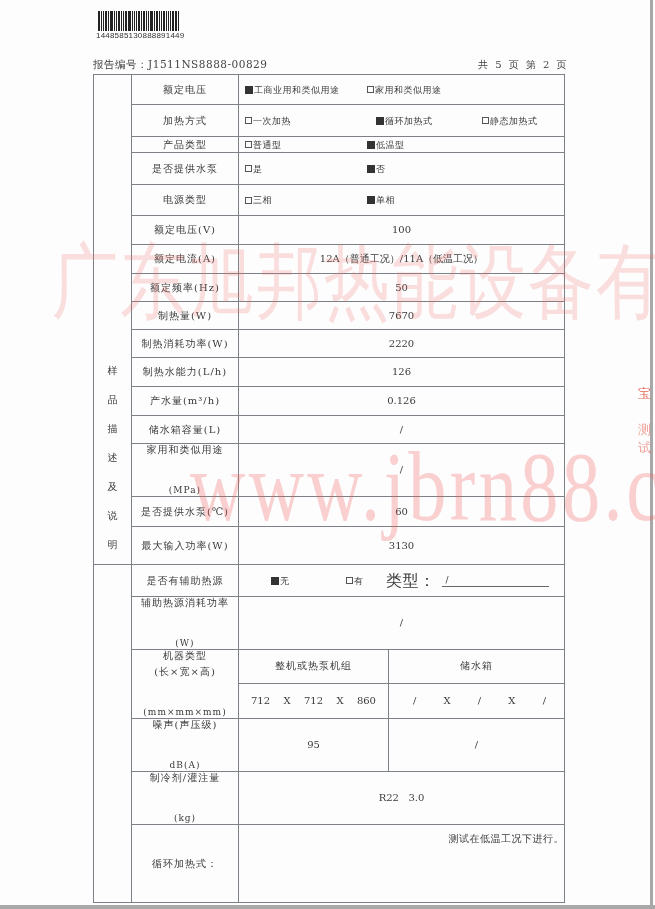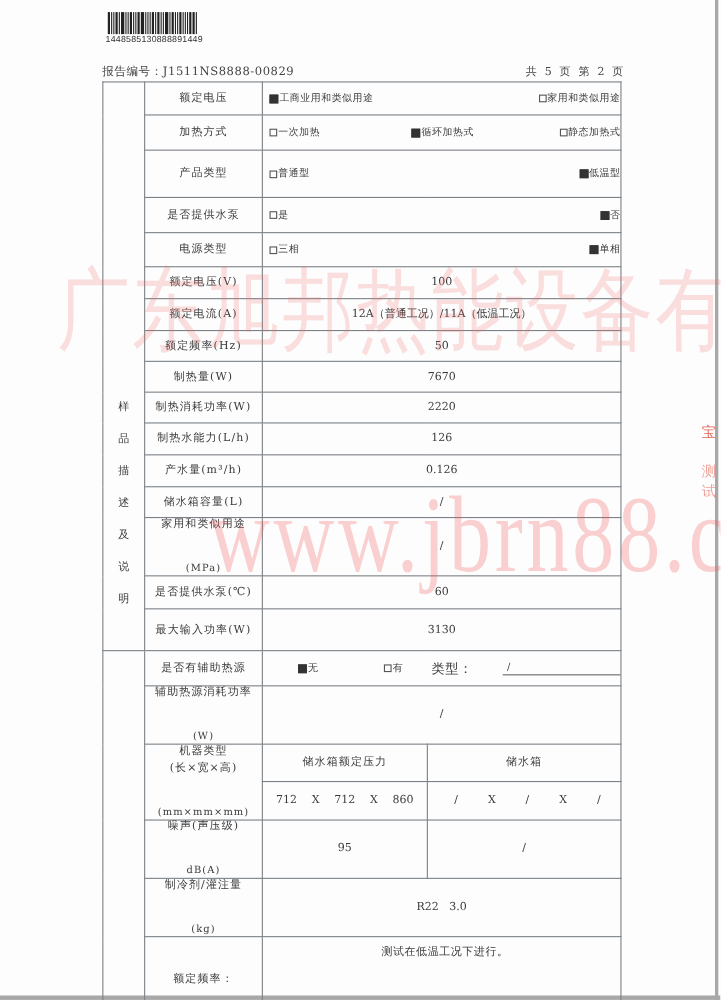--- a/index.html
+++ b/index.html
@@ -24,21 +24,21 @@
     position:absolute; left:93px; top:74px; width:471px;
     border-collapse:collapse; table-layout:fixed;
     font-size:10px;
   }
   table.main td { border:1.3px solid #7b8186; text-align:center; vertical-align:middle; padding:0; line-height:12px; }
   td.vlabel { width:38px; }
   td.label { width:106px; letter-spacing:1px; }
   .vtext { display:flex; flex-direction:column; align-items:center; gap:17px; padding-top:22px; }
   .vtext span { font-size:10px; }
 
-  .opts { display:flex; align-items:center; text-align:left; padding-left:6px; font-size:9px; letter-spacing:0.5px;justify-content:space-between; }
+  .opts { display:flex; align-items:center; text-align:left; padding-left:6px; font-size:9px; letter-spacing:0.5px; }
   .opt { display:inline-flex; align-items:center; }
   .box { display:inline-block; width:7px; height:7px; border:1px solid #555; margin-right:1px; box-sizing:border-box; }
   .box.checked { background:#333; border-color:#333; width:8px; height:8px; }
 
   .sub { font-size:9px;margin-top:28px; }
   .dim-row { display:flex; justify-content:space-between; padding:0 12px; }
   .underline-field { display:inline-block; border-bottom:1px solid #666; width:103px; text-align:left; padding-left:4px; }
 
   .watermark1 {
     position:absolute; left:52px; top:226px; font-size:66px; color:rgba(240,110,110,0.22);
@@ -134,37 +134,37 @@
               <span>家用和类似用途</span>
             </span>
       </div>
     </td>
   </tr>
 
   <tr style="height:32px">
     <td class="label">加热方式</td>
     <td colspan="2">
       <div class="opts">
-        <span class="opt" style="width:101px">
+        <span class="opt" style="width:131px">
               <span class="box"></span>
               <span>一次加热</span>
             </span>
         <span class="opt" style="width:106px">
               <span class="box checked"></span>
               <span>循环加热式</span>
             </span>
         <span class="opt">
               <span class="box"></span>
               <span>静态加热式</span>
             </span>
       </div>
     </td>
   </tr>
 
-  <tr style="height:43px">
+  <tr style="height:16px">
     <td class="label">产品类型</td>
     <td colspan="2">
       <div class="opts">
         <span class="opt" style="width:122px">
               <span class="box"></span>
               <span>普通型</span>
             </span>
         <span class="opt">
               <span class="box checked"></span>
               <span>低温型</span>
@@ -259,39 +259,39 @@
     <td colspan="2">
       <div class="opts" style="padding-left:32px">
         <span class="opt" style="width:75px">
               <span class="box checked"></span>
               <span>无</span>
             </span>
         <span class="opt" style="width:40px">
               <span class="box"></span>
               <span>有</span>
             </span>
-        <span style="margin-right:24px;font-size:12px">类型：</span>
+        <span style="margin-right:6px;font-size:16px">类型：</span>
         <span class="underline-field">/</span>
       </div>
     </td>
   </tr>
   <tr style="height:32px">
     <td class="label">
       <div>辅助热源消耗功率</div>
       <div class="sub">(W)</div>
     </td>
     <td colspan="2">/</td>
   </tr>
   <tr style="height:31px">
     <td class="label" rowspan="2">
       <div style="margin-bottom:4px">机器类型</div>
       <div style="margin-bottom:4px">(长×宽×高)</div>
       <div class="sub">(mm×mm×mm)</div>
     </td>
-    <td style="letter-spacing:1px">储水箱额定压力</td>
+    <td style="letter-spacing:1px">整机或热泵机组</td>
     <td style="letter-spacing:1px">储水箱</td>
   </tr>
   <tr style="height:32px">
     <td>
       <div class="dim-row">
         <span>712</span>
         <span>X</span>
         <span>712</span>
         <span>X</span>
         <span>860</span>
@@ -316,22 +316,22 @@
     <td>/</td>
   </tr>
   <tr style="height:33px">
     <td class="label">
       <div>制冷剂/灌注量</div>
       <div class="sub">(kg)</div>
     </td>
     <td colspan="2" style="white-space:pre">R22   3.0</td>
   </tr>
   <tr style="height:78px">
-    <td class="label">额定频率：</td>
-    <td colspan="2" style="text-align:center;vertical-align:top;padding:8px 0 0 6px;letter-spacing:0.5px">测试在低温工况下进行。</td>
+    <td class="label">循环加热式：</td>
+    <td colspan="2" style="text-align:right;vertical-align:top;padding:8px 0 0 6px;letter-spacing:0.5px">测试在低温工况下进行。</td>
   </tr>
 </tbody>
   </table>
 
 <div class="watermark1">广东旭邦热能设备有限公司</div>
 <div class="watermark2">www.jbrn88.com</div>
 
 <div class="stamp">
   <div>宝</div>
   <div style="height:18px"></div>

